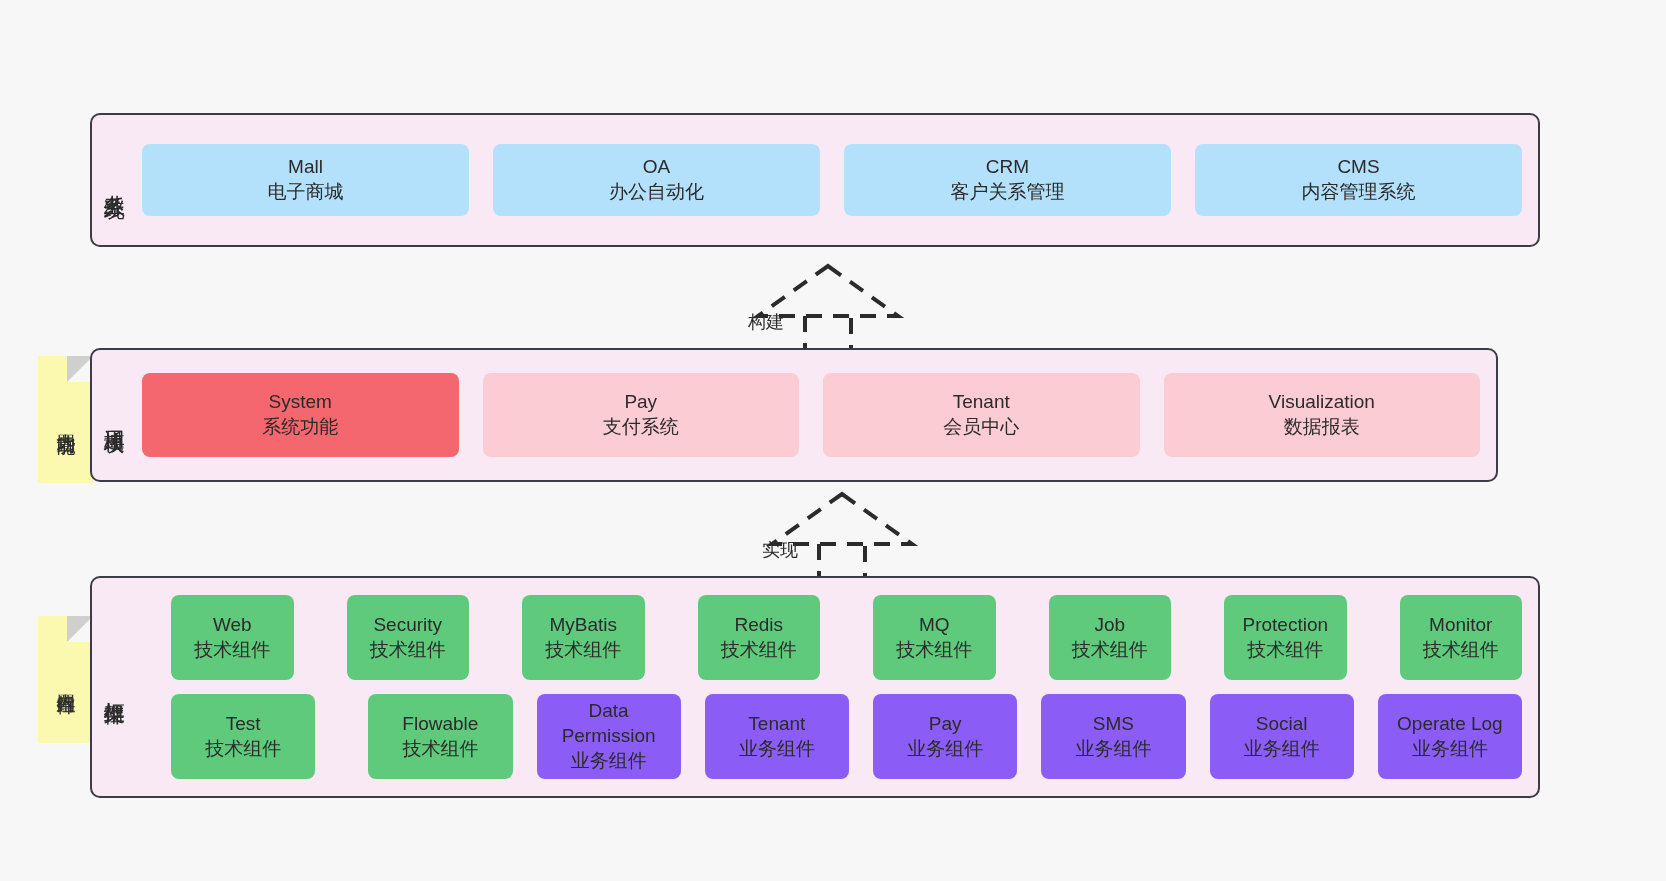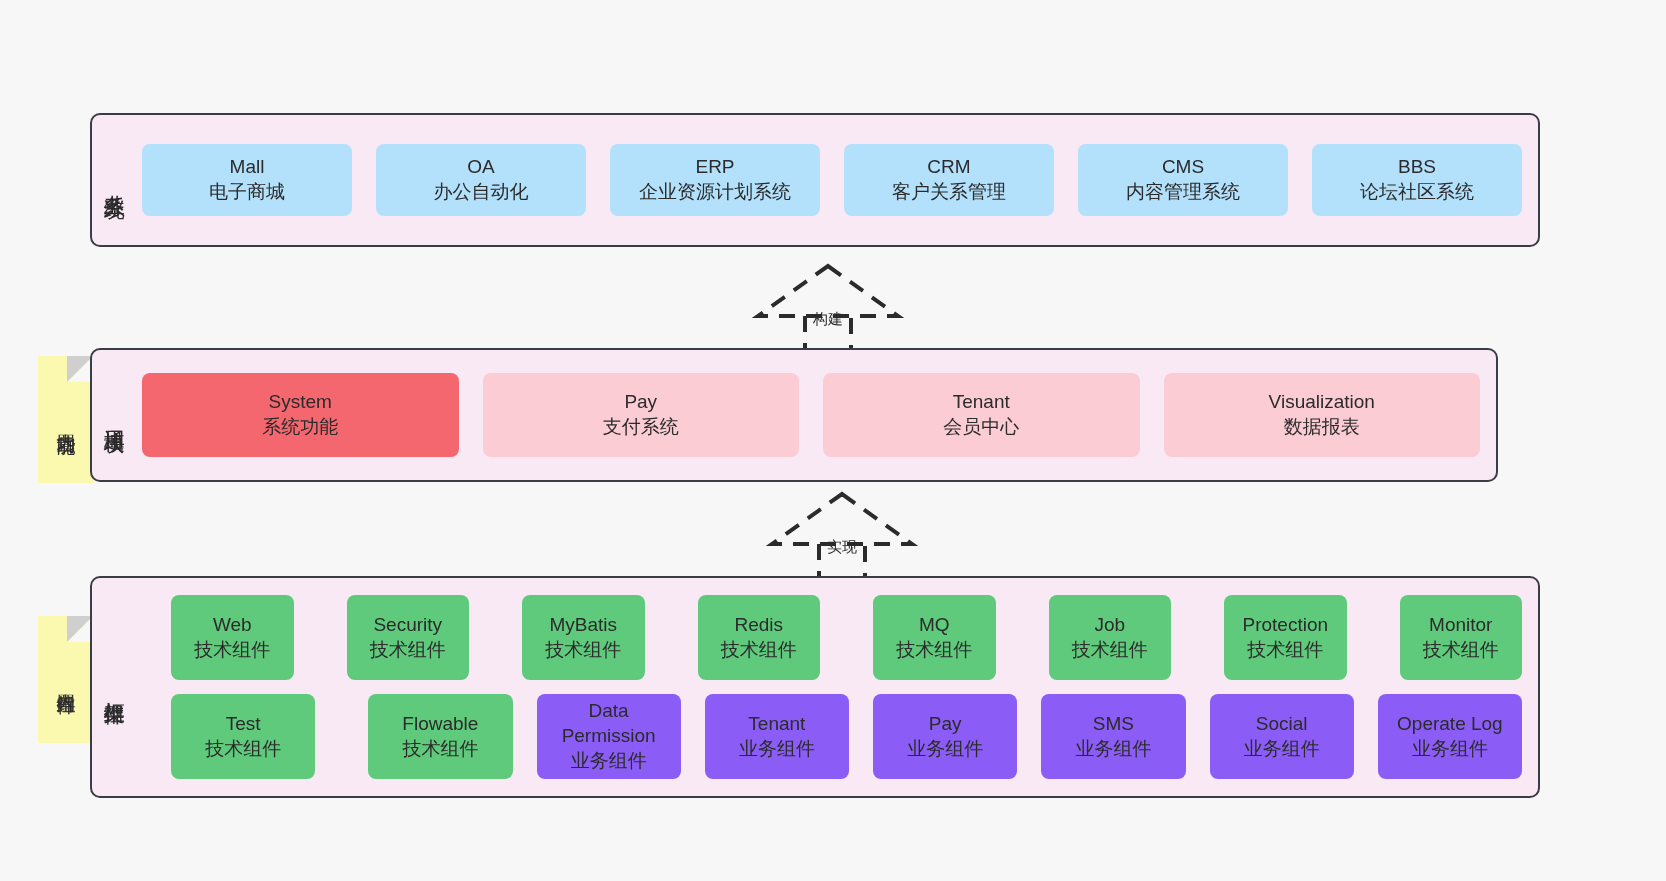--- a/index.html
+++ b/index.html
@@ -144,22 +144,22 @@
   .arrow {
     position: absolute;
     width: 160px;
     height: 98px;
   }
   .arrow svg { display: block; overflow: visible; }
   .arrow .label {
     position: absolute;
     left: 0; right: 0;
     top: 48px;
-    text-align: center;
-    font-size: 15px;
+    text-align: left;
+    font-size: 18px;
     color: #2b2b2b;
     user-select: none;
     pointer-events: none;
   }
   #arrow-build     { left: 748px; top: 262px; }
   #arrow-implement { left: 762px; top: 490px; }
 </style>
 </head>
 <body>
 
@@ -171,34 +171,26 @@
       <div class="row">
         <div class="cell c-blue">
           <span class="t1">Mall</span>
           <span class="t2">电子商城</span>
         </div>
         <div class="cell c-blue">
           <span class="t1">OA</span>
           <span class="t2">办公自动化</span>
         </div>
         <div class="cell c-blue">
-          <span class="t1">ERP</span>
-          <span class="t2">企业资源计划系统</span>
-        </div>
-        <div class="cell c-blue">
           <span class="t1">CRM</span>
           <span class="t2">客户关系管理</span>
         </div>
         <div class="cell c-blue">
           <span class="t1">CMS</span>
           <span class="t2">内容管理系统</span>
-        </div>
-        <div class="cell c-blue">
-          <span class="t1">BBS</span>
-          <span class="t2">论坛社区系统</span>
         </div>
       </div>
     </div>
   </div>
 
   <div class="arrow" id="arrow-build">
     <svg width="160" height="98" viewBox="0 0 160 98">
       <path d="M 80 4 L 150 54 L 10 54 Z" fill="none" stroke="#2b2b2b" stroke-width="4" stroke-dasharray="16 11" stroke-linejoin="miter"></path>
       <path d="M 57 54 L 57 94 L 103 94 L 103 54" fill="none" stroke="#2b2b2b" stroke-width="4" stroke-dasharray="16 11"></path>
     </svg>

